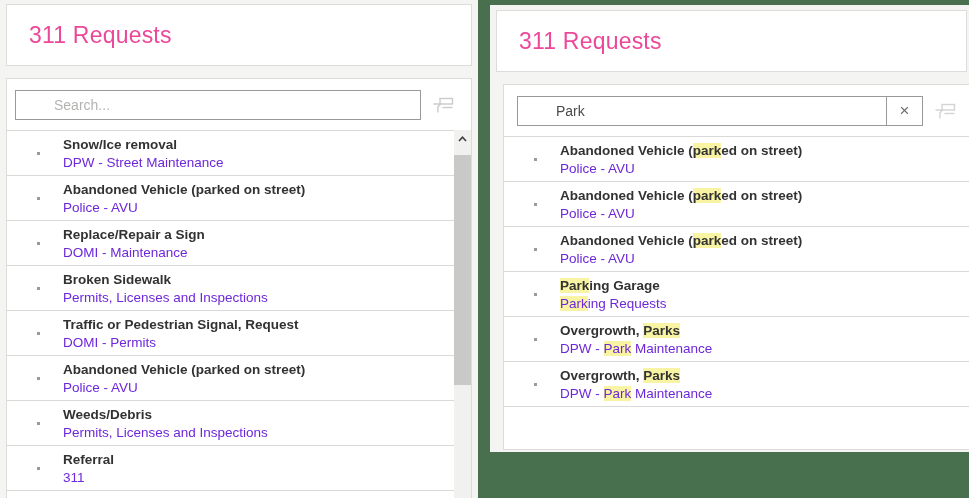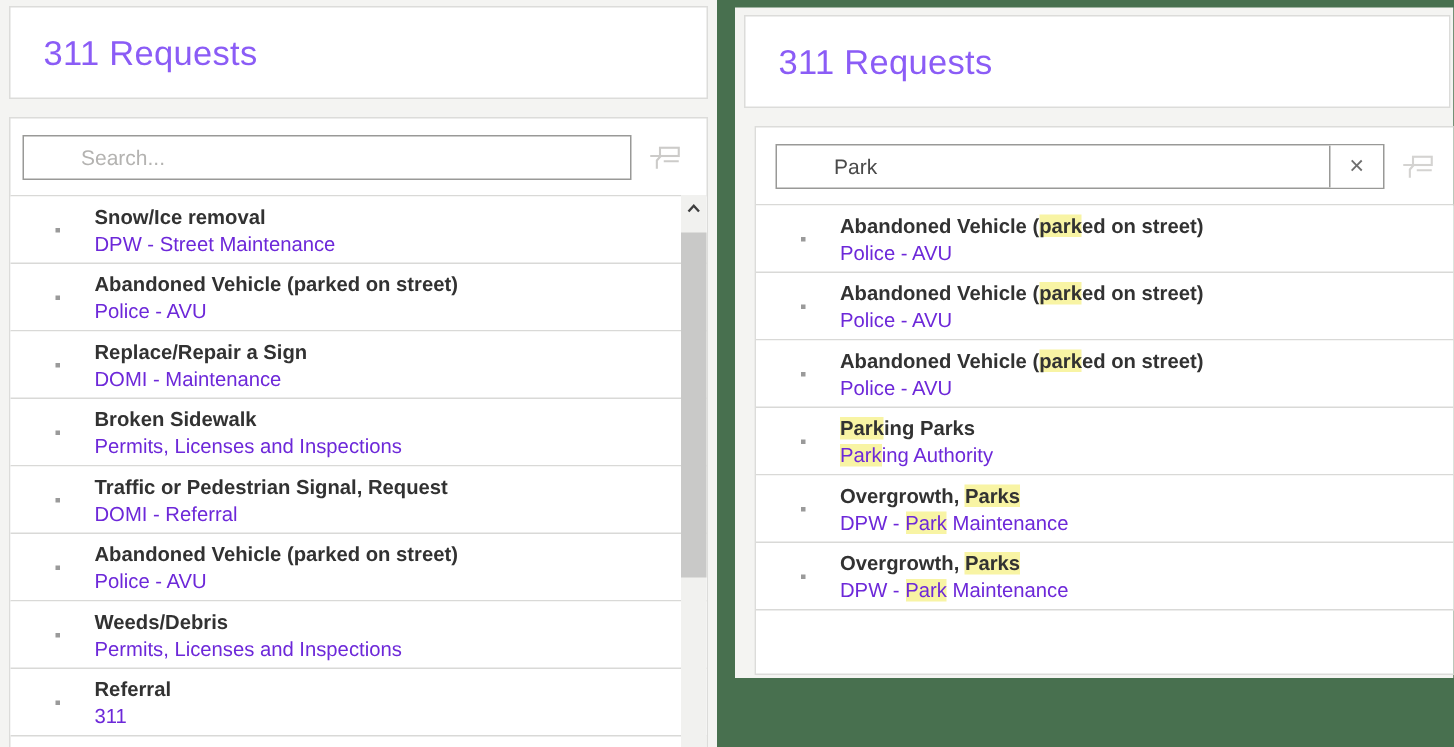--- a/index.html
+++ b/index.html
@@ -13,21 +13,21 @@
   .panel { position:absolute; background:#f4f4f2; }
   .panel-left  { left:0;   top:0;   width:478px; height:498px; }
   .panel-right { left:490px; top:5px; width:479px; height:447px; }
 
   .card { position:absolute; background:#ffffff; border:1px solid #dcdcda; }
   .header-card-left  { left:6px; top:4px;  width:466px; height:62px; display:flex; align-items:center; }
   .list-card-left    { left:6px; top:78px; width:466px; height:430px; }
   .header-card-right { left:6px; top:5px;  width:471px; height:62px; display:flex; align-items:center; }
   .list-card-right   { left:13px; top:79px; width:471px; height:366px; }
 
-  .panel-title { font-size:23px; color:#8b5cf6; padding-left:22px; letter-spacing:0.2px; }
+  .panel-title { font-size:23px; color:#ec4899; padding-left:22px; letter-spacing:0.2px; }
 
   .search-row { display:flex; align-items:center; padding:11px 6px 10px 8px; }
   .panel-right .search-row { padding-left:13px; }
   .search-box {
     display:flex; align-items:stretch; height:30px; flex:1;
     border:1px solid #999997; background:#fff;
   }
   .search-box input {
     border:0; outline:0; flex:1; min-width:0;
     padding-left:38px; font-size:14px; color:#4a4a4a;
@@ -107,21 +107,21 @@
           <span class="dot"></span>
           <div>
             <div class="row-title">Broken Sidewalk</div>
             <div class="row-sub">Permits, Licenses and Inspections</div>
           </div>
         </div>
         <div class="row">
           <span class="dot"></span>
           <div>
             <div class="row-title">Traffic or Pedestrian Signal, Request</div>
-            <div class="row-sub">DOMI - Referral</div>
+            <div class="row-sub">DOMI - Permits</div>
           </div>
         </div>
         <div class="row">
           <span class="dot"></span>
           <div>
             <div class="row-title">Abandoned Vehicle (parked on street)</div>
             <div class="row-sub">Police - AVU</div>
           </div>
         </div>
         <div class="row">
@@ -190,22 +190,22 @@
         <div class="row">
           <span class="dot"></span>
           <div>
             <div class="row-title"><span>Abandoned Vehicle (</span><span class="hl">park</span><span>ed on street)</span></div>
             <div class="row-sub"><span>Police - AVU</span></div>
           </div>
         </div>
         <div class="row">
           <span class="dot"></span>
           <div>
-            <div class="row-title"><span class="hl">Park</span><span>ing Parks</span></div>
-            <div class="row-sub"><span class="hl">Park</span><span>ing Authority</span></div>
+            <div class="row-title"><span class="hl">Park</span><span>ing Garage</span></div>
+            <div class="row-sub"><span class="hl">Park</span><span>ing Requests</span></div>
           </div>
         </div>
         <div class="row">
           <span class="dot"></span>
           <div>
             <div class="row-title"><span>Overgrowth, </span><span class="hl">Parks</span></div>
             <div class="row-sub"><span>DPW - </span><span class="hl">Park</span><span> Maintenance</span></div>
           </div>
         </div>
         <div class="row">

